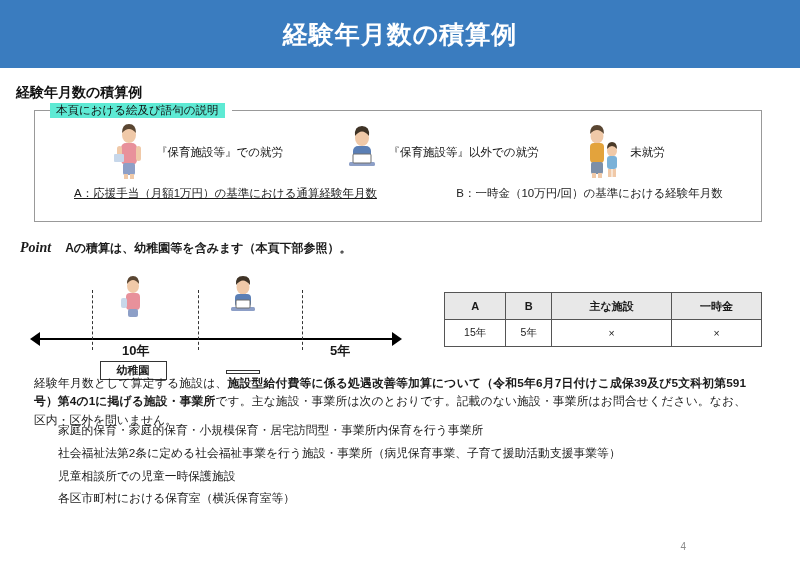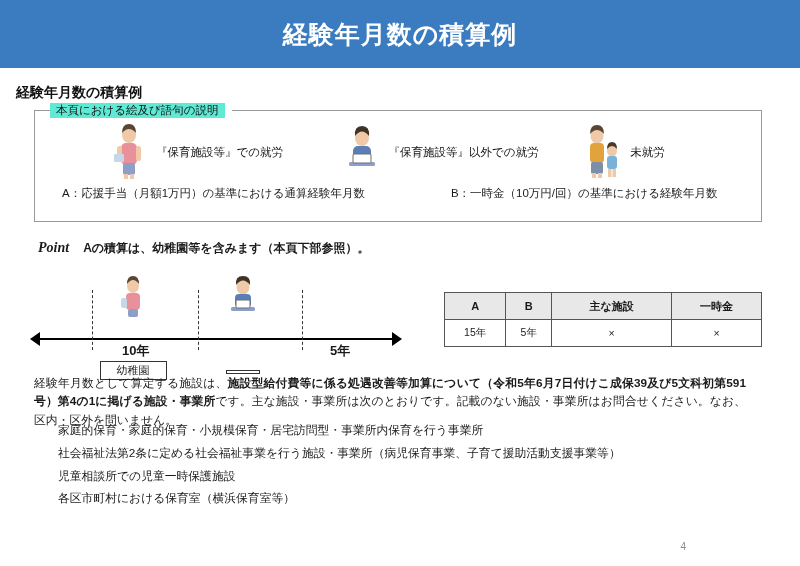--- a/index.html
+++ b/index.html
@@ -111,27 +111,27 @@
   .li-3 { width: 200px; padding-left: 10px; }
 
   .legend-notes {
     position: absolute;
     left: 34px;
     top: 186px;
     width: 728px;
     display: flex;
     font-size: 11.5px;
   }
-  .note-a { width: 400px; padding-left: 28px; }
+  .note-a { width: 400px; padding-left: 40px; text-decoration: underline; }
   .note-b { width: 320px; }
 
   
   .point-row {
     position: absolute;
-    left: 38px;
+    left: 20px;
     top: 240px;
     display: flex;
     align-items: baseline;
   }
   .point-label {
     font-family: "Liberation Serif", serif;
     font-style: italic;
     font-weight: bold;
     font-size: 14px;
     margin-right: 14px;
@@ -187,21 +187,21 @@
   .tl-tick.t3 { left: 272px; }
 
   .tl-node {
     position: absolute;
     top: 0px;
     text-align: center;
     width: 90px;
   }
   .tl-node .cap {
     font-size: 11px;
-    font-weight: normal;
+    font-weight: bold;
     border: 1px solid #333;
     padding: 1px 16px;
     display: inline-block;
     background: #fff;
     position: relative;
     top: 42px;
   }
   .tl-node.n1 { left: 58px; }
   .tl-node.n2 { left: 168px; }
   .tl-node.n3 { left: 258px; }

